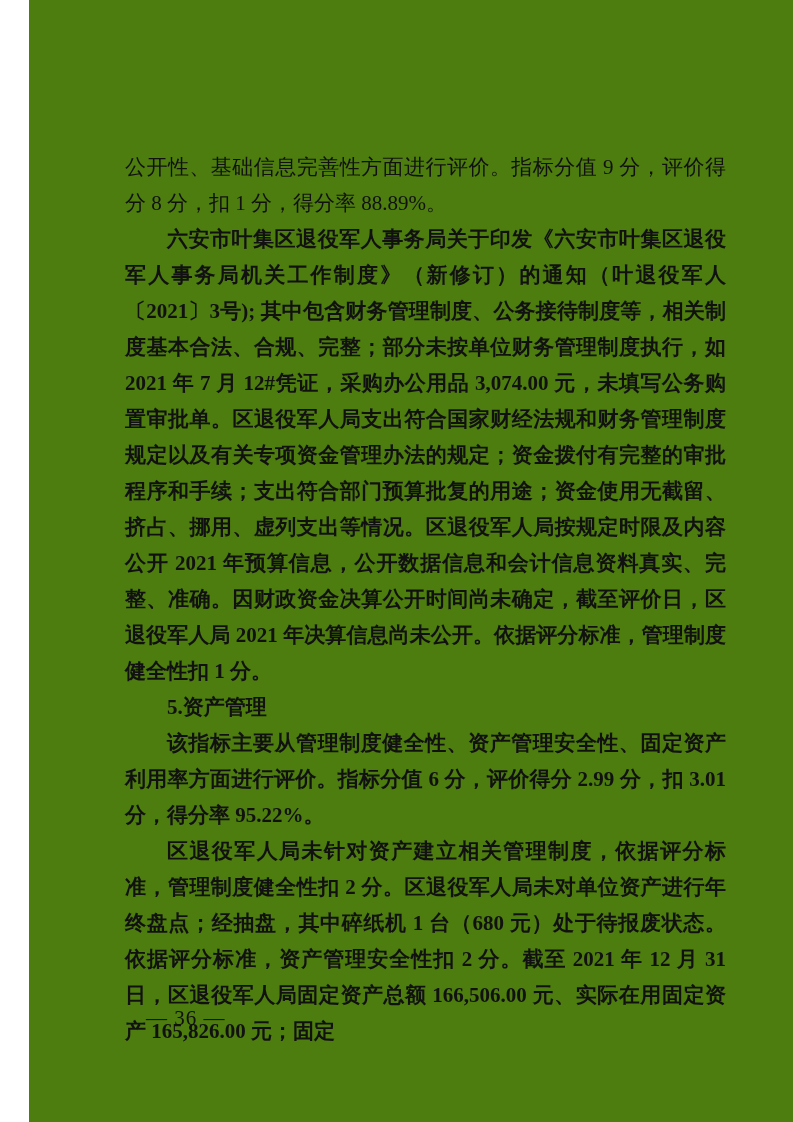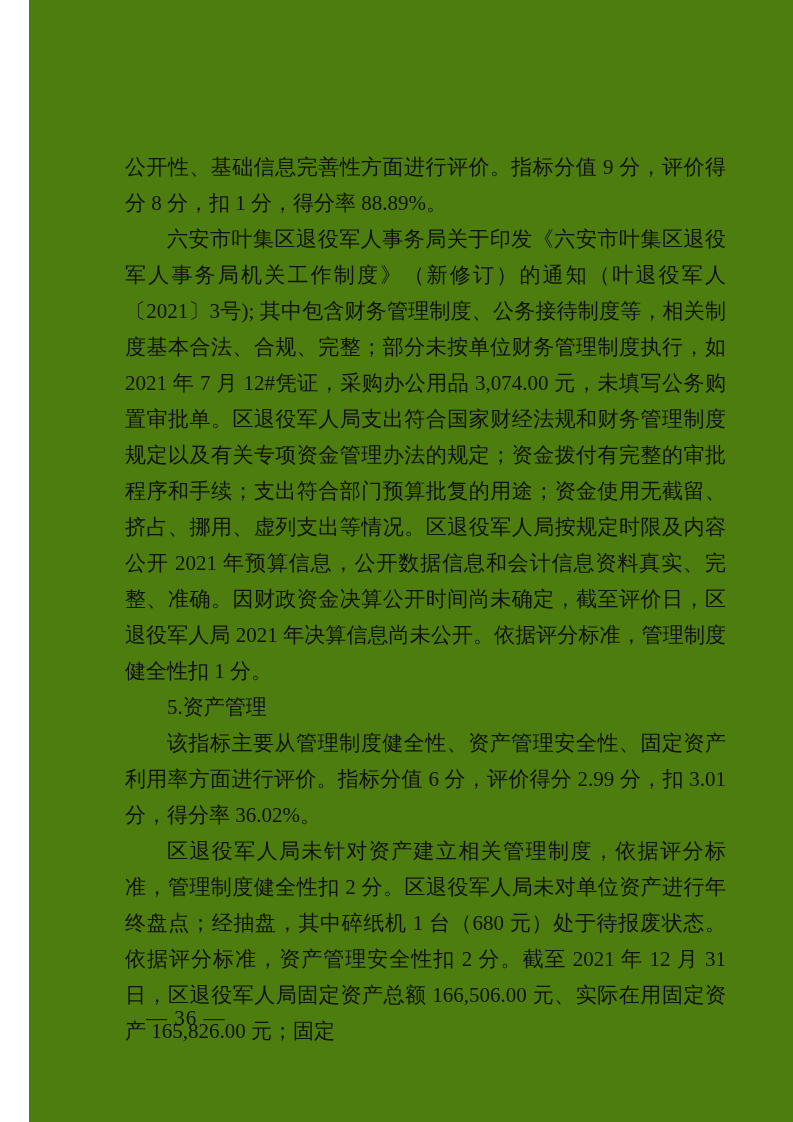--- a/index.html
+++ b/index.html
@@ -26,37 +26,38 @@
   .content p {
     margin: 0;
     padding: 0;
     font-size: 21px;
     line-height: 36px;
     text-align: justify;
     text-justify: inter-ideograph;
   }
   .content p.indent {
     text-indent: 2em;
+    font-weight: bold;
   }
   .footer {
     position: absolute;
     left: 117px;
     top: 1006px;
     font-size: 21px;
     line-height: 24px;
     color: #111111;
     letter-spacing: 1px;
   }
 </style>
 </head>
 <body>
 
 <div class="page">
   <div class="content">
     <p>公开性、基础信息完善性方面进行评价。指标分值 9 分，评价得分 8 分，扣 1 分，得分率 88.89%。</p>
     <p class="indent">六安市叶集区退役军人事务局关于印发《六安市叶集区退役军人事务局机关工作制度》（新修订）的通知（叶退役军人〔2021〕3号); 其中包含财务管理制度、公务接待制度等，相关制度基本合法、合规、完整；部分未按单位财务管理制度执行，如 2021 年 7 月 12#凭证，采购办公用品 3,074.00 元，未填写公务购置审批单。区退役军人局支出符合国家财经法规和财务管理制度规定以及有关专项资金管理办法的规定；资金拨付有完整的审批程序和手续；支出符合部门预算批复的用途；资金使用无截留、挤占、挪用、虚列支出等情况。区退役军人局按规定时限及内容公开 2021 年预算信息，公开数据信息和会计信息资料真实、完整、准确。因财政资金决算公开时间尚未确定，截至评价日，区退役军人局 2021 年决算信息尚未公开。依据评分标准，管理制度健全性扣 1 分。</p>
     <p class="indent">5.资产管理</p>
-    <p class="indent">该指标主要从管理制度健全性、资产管理安全性、固定资产利用率方面进行评价。指标分值 6 分，评价得分 2.99 分，扣 3.01 分，得分率 36.02%。</p>
+    <p class="indent">该指标主要从管理制度健全性、资产管理安全性、固定资产利用率方面进行评价。指标分值 6 分，评价得分 2.99 分，扣 3.01 分，得分率 95.22%。</p>
     <p class="indent">区退役军人局未针对资产建立相关管理制度，依据评分标准，管理制度健全性扣 2 分。区退役军人局未对单位资产进行年终盘点；经抽盘，其中碎纸机 1 台（680 元）处于待报废状态。依据评分标准，资产管理安全性扣 2 分。截至 2021 年 12 月 31 日，区退役军人局固定资产总额 166,506.00 元、实际在用固定资产 165,826.00 元；固定</p>
   </div>
 
   <div class="footer">— 36 —</div>
 </div>
 
 </body></html>

